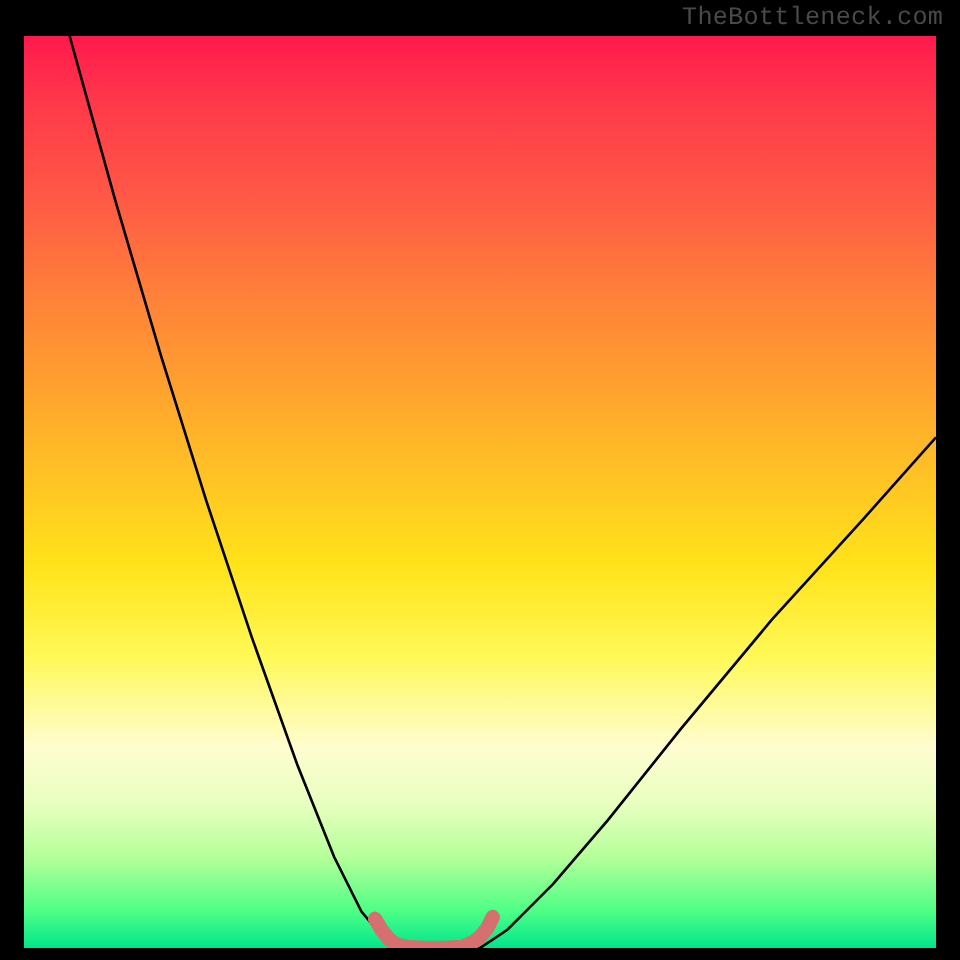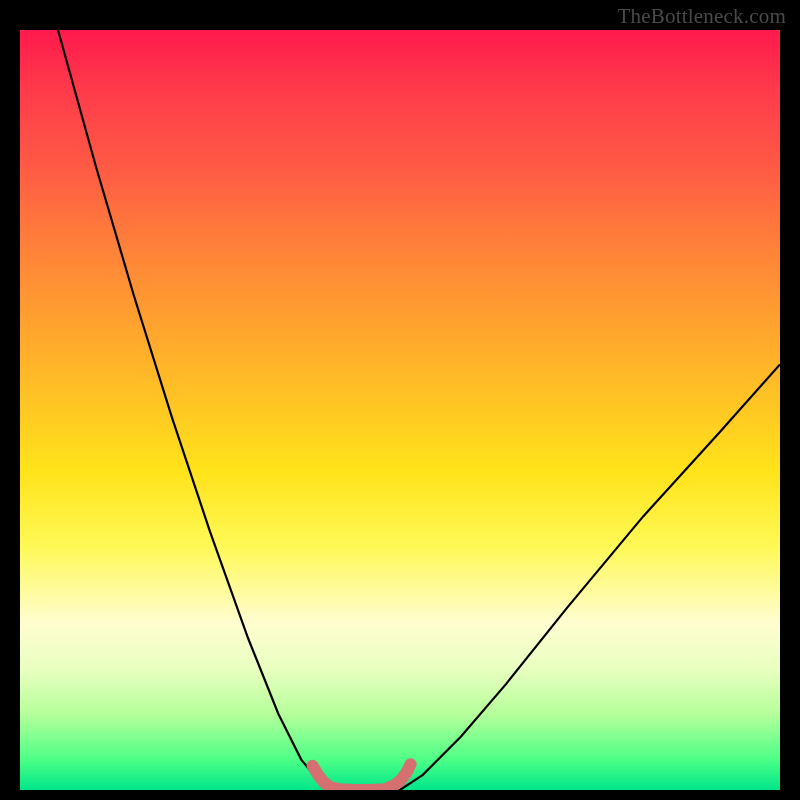--- a/index.html
+++ b/index.html
@@ -22,21 +22,21 @@
       #fffdd0 78%,
       #e9ffc0 84%,
       #b6ff9a 90%,
       #4dff86 96%,
       #00e68a 100%);
   }
   .watermark {
     position: absolute;
     top: 4px;
     right: 14px;
-    font-family: Liberation Serif, serif;
+    font-family: Liberation Mono, monospace;
     font-size: 21px;
     color: #4a4a4a;
     letter-spacing: 0.2px;
   }
   svg.curve {
     position: absolute;
     left: 20px;
     top: 30px;
     width: 760px;
     height: 760px;

